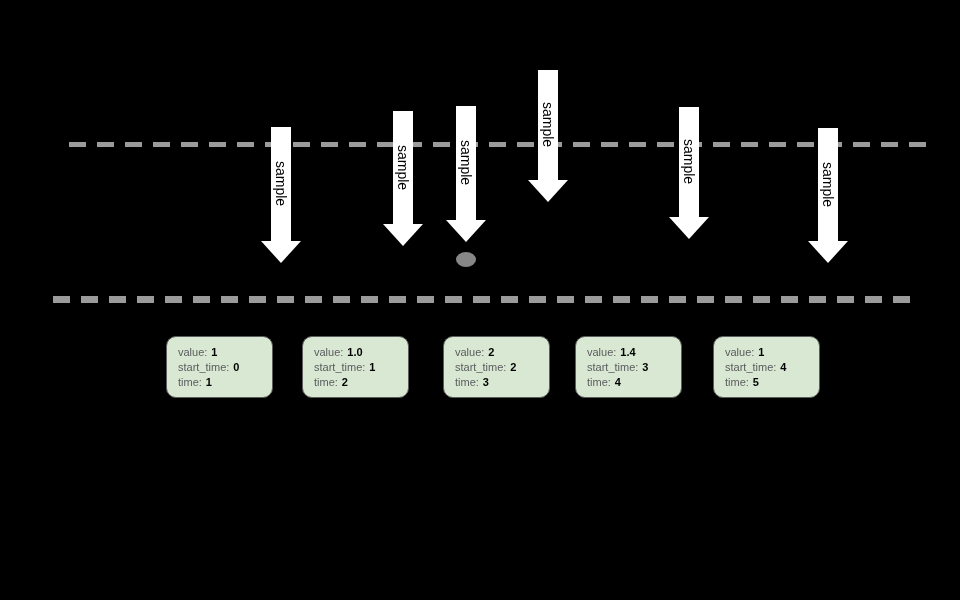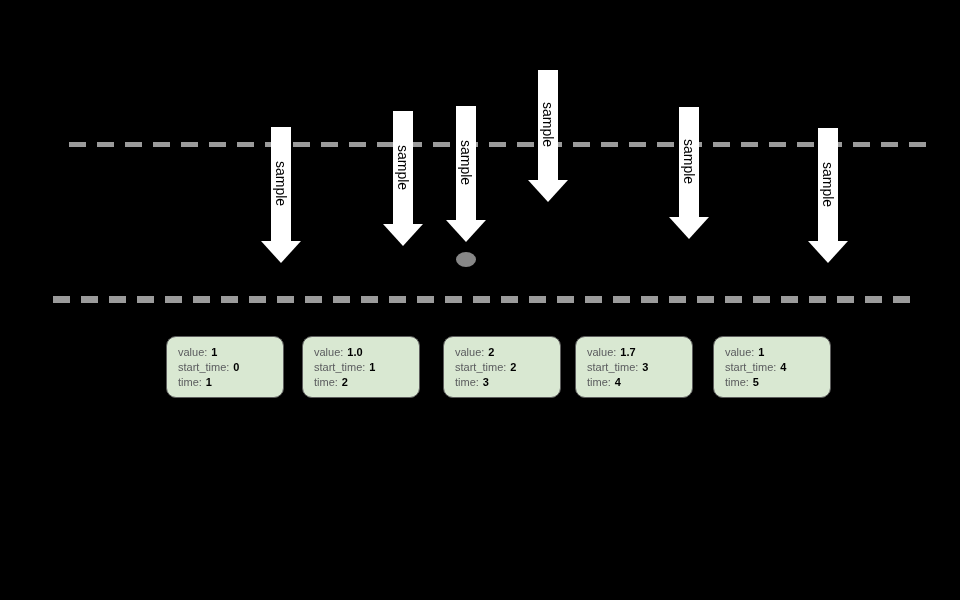--- a/index.html
+++ b/index.html
@@ -68,21 +68,21 @@
     height: 15px;
     border-radius: 50%;
     background: var(--dot-fill, #878787);
     z-index: 2;
   }
 
   
   .card {
     position: absolute;
     top: 336px;
-    width: 118px;
+    width: 107px;
     height: 62px;
     box-sizing: border-box;
     background: var(--card-fill, #d9e8d2);
     border: 1.5px solid var(--card-border, #5d5d5d);
     border-radius: 10px;
     padding: 8px 6px 6px 11px;
     z-index: 2;
   }
   .card .row {
     display: flex;
@@ -187,21 +187,21 @@
     </div>
     <div class="row">
       <span class="lbl">time:</span>
       <span class="val">3</span>
     </div>
   </div>
 
   <div class="card" style="left:575px;">
     <div class="row">
       <span class="lbl">value:</span>
-      <span class="val">1.7</span>
+      <span class="val">1.4</span>
     </div>
     <div class="row">
       <span class="lbl">start_time:</span>
       <span class="val">3</span>
     </div>
     <div class="row">
       <span class="lbl">time:</span>
       <span class="val">4</span>
     </div>
   </div>

